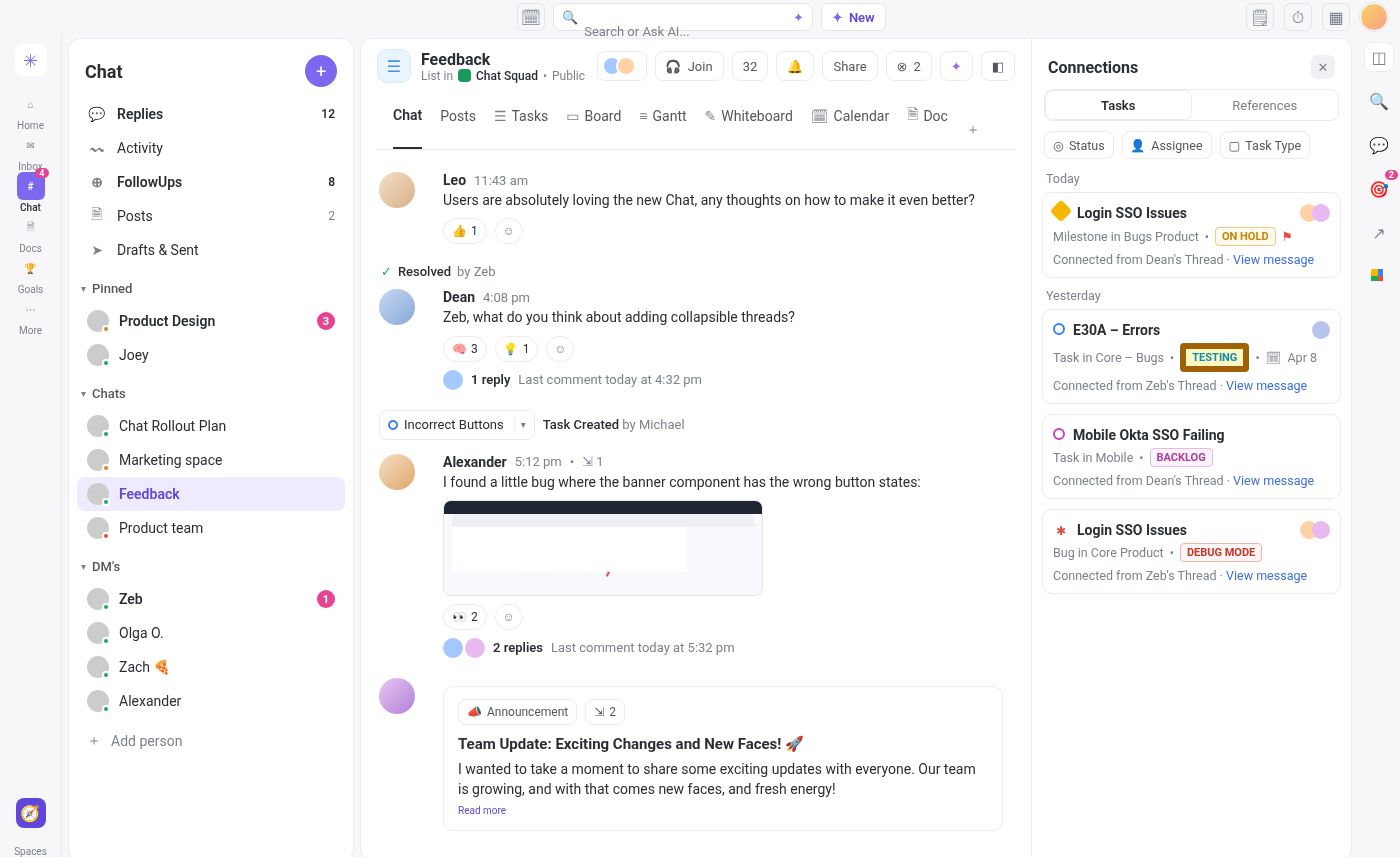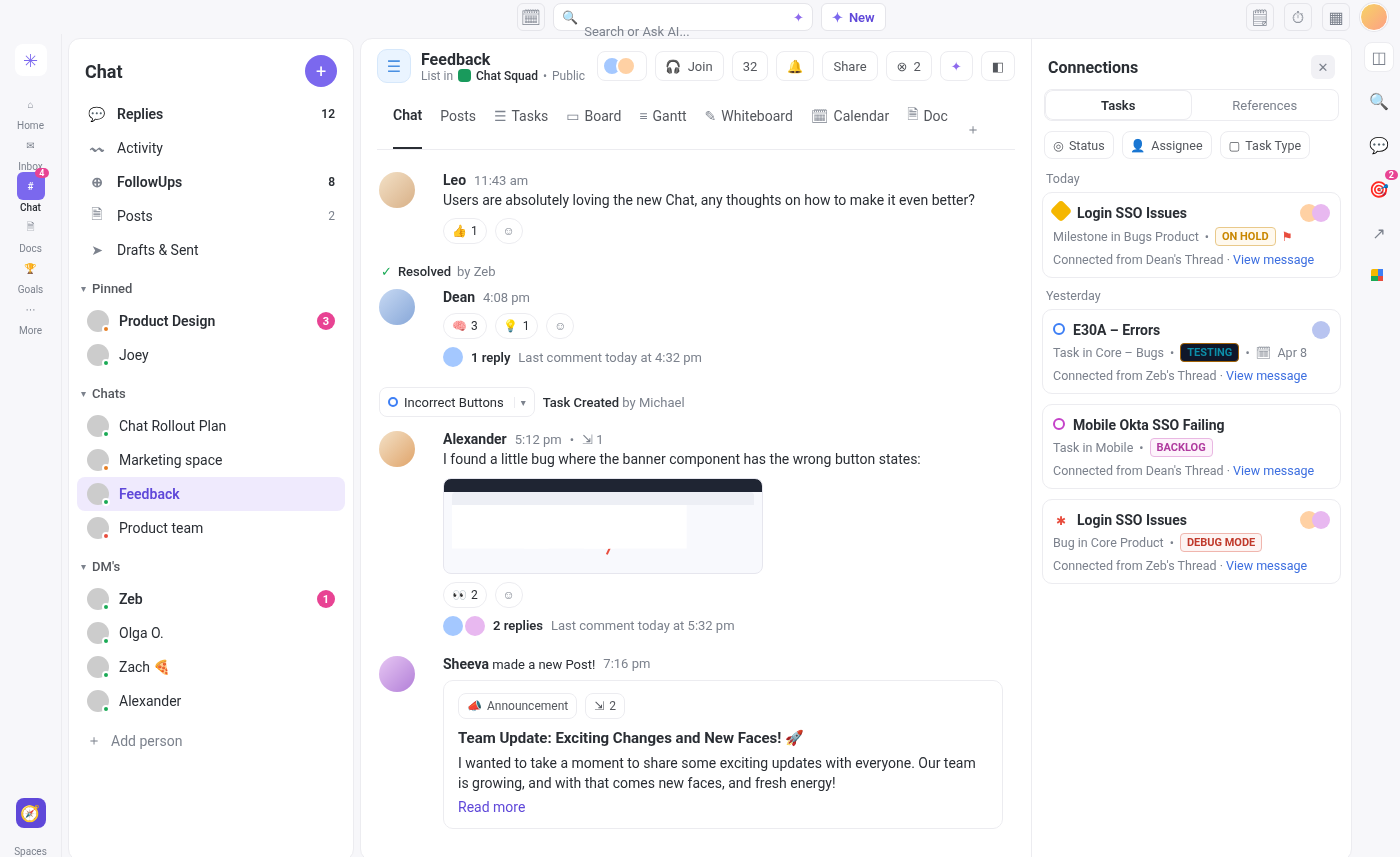--- a/index.html
+++ b/index.html
@@ -105,41 +105,41 @@
 }
 .img-attach .arrow { position:absolute; left:53%; top:46%; width:2px; height:34px; background:#e84c3d; transform:rotate(25deg); }
 .img-attach .arrow::before{content:"";position:absolute;top:-2px;left:-3px;border:4px solid transparent;border-bottom-color:#e84c3d;}
 
 .post-card { border:1px solid #ececf0; border-radius:10px; padding:12px 14px; margin-top:8px; max-width:560px; }
 .post-tags { display:flex; gap:8px; margin-bottom:10px; }
 .tag-pill { border:1px solid #ececf0; border-radius:8px; height:26px; padding:0 8px; display:flex; align-items:center; gap:5px; font-size:12px; color:#54575d; }
 .tag-pill .red { color:#e84c3d; }
 .post-title { font-weight:700; font-size:15px; margin-bottom:6px; }
 .post-body { font-size:14px; color:#2a2e34; line-height:1.45; }
-.read-more { color:#5f48d9; font-size:14px; cursor:pointer; margin-top:6px; display:inline-block; }
+.read-more { color:#5f48d9; font-size:10px; cursor:pointer; margin-top:6px; display:inline-block; }
 
 
 .conn { width:320px; border-left:1px solid #ececf0; padding:12px 10px 20px; overflow-y:auto; }
 .conn-hdr { display:flex; align-items:center; justify-content:space-between; padding:4px 6px 10px; }
 .conn-hdr h3 { font-size:16px; }
 .conn-close { width:24px; height:24px; border-radius:6px; background:#f1f1f5; display:flex; align-items:center; justify-content:center; color:#7c828d; cursor:pointer; font-size:13px; }
 .seg { display:flex; border:1px solid #ececf0; border-radius:8px; overflow:hidden; margin:0 2px 10px; }
 .seg-btn { flex:1; height:30px; display:flex; align-items:center; justify-content:center; font-size:13px; color:#7c828d; cursor:pointer; }
 .seg-btn.active { background:#fff; color:#2a2e34; font-weight:600; box-shadow:0 0 0 1px #ececf0 inset; border-radius:8px; }
 .filters { display:flex; gap:8px; margin:0 2px 12px; }
 .fchip { border:1px solid #ececf0; border-radius:8px; height:28px; padding:0 8px; display:flex; align-items:center; gap:5px; font-size:12.5px; color:#54575d; cursor:pointer; }
 .sect-label { font-size:12.5px; color:#7c828d; margin:6px 4px 6px; }
 .ccard { border:1px solid #ececf0; border-radius:10px; padding:10px; margin-bottom:10px; }
 .ccard .row1 { display:flex; align-items:center; gap:8px; }
 .ccard .ctitle { font-weight:700; font-size:14px; }
 .ccard .row1 .rs { margin-left:auto; display:flex; }
 .ccard .row2 { font-size:12.5px; color:#7c828d; margin-top:4px; display:flex; align-items:center; gap:6px; flex-wrap:wrap; }
 .status-pill { font-size:11px; font-weight:700; padding:2px 6px; border-radius:4px; }
 .st-hold { color:#c98700; border:1px solid #e9c98a; background:#fff9ee; }
-.st-test { color:#0c8ea8; border:1px solid #a16207; background:#0f172a; }
+.st-test { color:#0c8ea8; border:6px solid #a16207; background:#fef9c3; }
 .st-back { color:#b03b9f; border:1px solid #e9b7e2; background:#fdf3fb; }
 .st-debug { color:#c0392b; border:1px solid #f0b6ae; background:#fdf4f3; }
 .flag { color:#e84c3d; }
 .ccard .row3 { font-size:12.5px; color:#7c828d; margin-top:6px; }
 .ccard .row3 .vm { color:#3d6fe0; cursor:pointer; }
 .ci { width:16px; height:16px; border-radius:4px; display:inline-flex; align-items:center; justify-content:center; font-size:12px; }
 .ci.diamond { transform:rotate(45deg); background:#f5b700; }
 .ci.ring { border:2px solid #3d7ff5; border-radius:50%; width:12px; height:12px; }
 .ci.ringp { border:2px solid #c542c9; border-radius:50%; width:12px; height:12px; }
 .ci.bug { color:#e84c3d; }
@@ -456,20 +456,21 @@
                  <span style="color:#2a2e34;font-weight:500">Resolved</span>
                  <span>by Zeb</span>
         </div>
         <div class="msg">
           <div class="av av-dean"></div>
     <div class="msg-body">
       <div class="msg-head">
               <span class="name">Dean</span>
               <span class="time">4:08 pm</span>
             </div>
+      <div class="msg-text">Zeb, what do you think about adding collapsible threads?</div>
 
       <div class="reactions">
               <span class="react">
                 <span>🧠</span>
                 <span>3</span>
               </span>
               <span class="react">
                 <span>💡</span>
                 <span>1</span>
               </span>
@@ -514,24 +515,20 @@
       <span class="sa2 av-g2" style="border-radius:50%"></span>
               <span class="sa2 av-g4" style="border-radius:50%;margin-left:-6px"></span>
       <span class="replies">2 replies</span>
       <span>Last comment today at 5:32 pm</span>
             </div>
     </div>
         </div>
         <div class="msg">
           <div class="av av-shee"></div>
       <div class="msg-body">
-        <div class="msg-head">
-          <span><span class="name">Sheeva</span> <span style="font-weight:400">made a new Post!</span></span>
-          <span class="time">7:16 pm</span>
-        </div>
         <div class="post-card">
           <div class="post-tags">
             <span class="tag-pill">
                   <span class="red">📣</span>
                   <span>Announcement</span>
                 </span>
             <span class="tag-pill">
                   <span>⇲</span>
                   <span>2</span>
                 </span>

